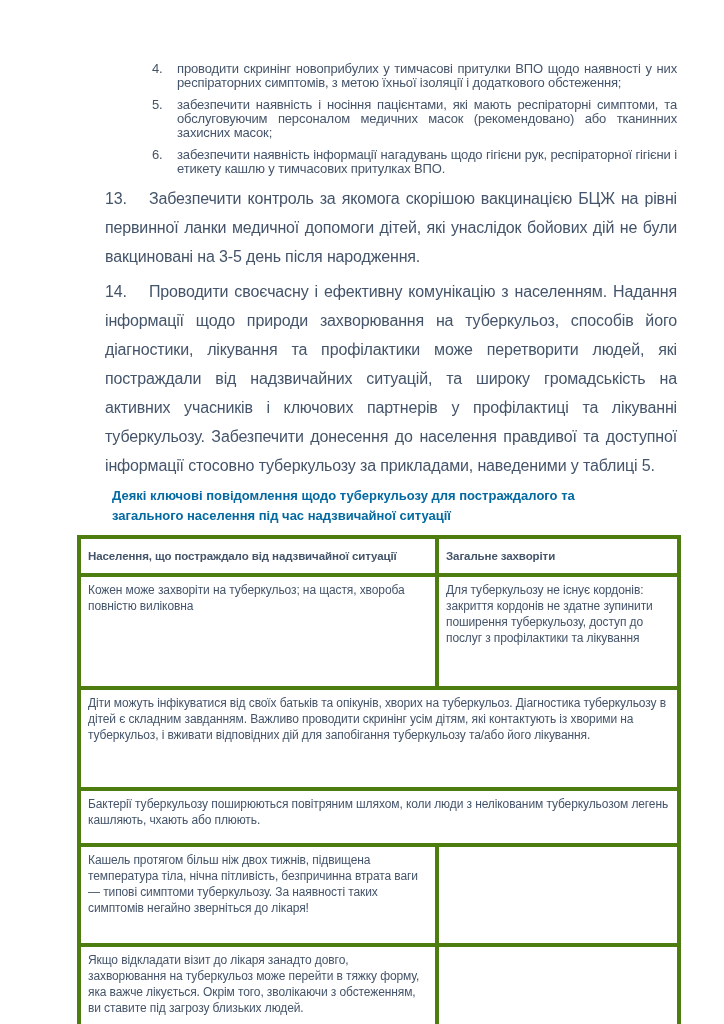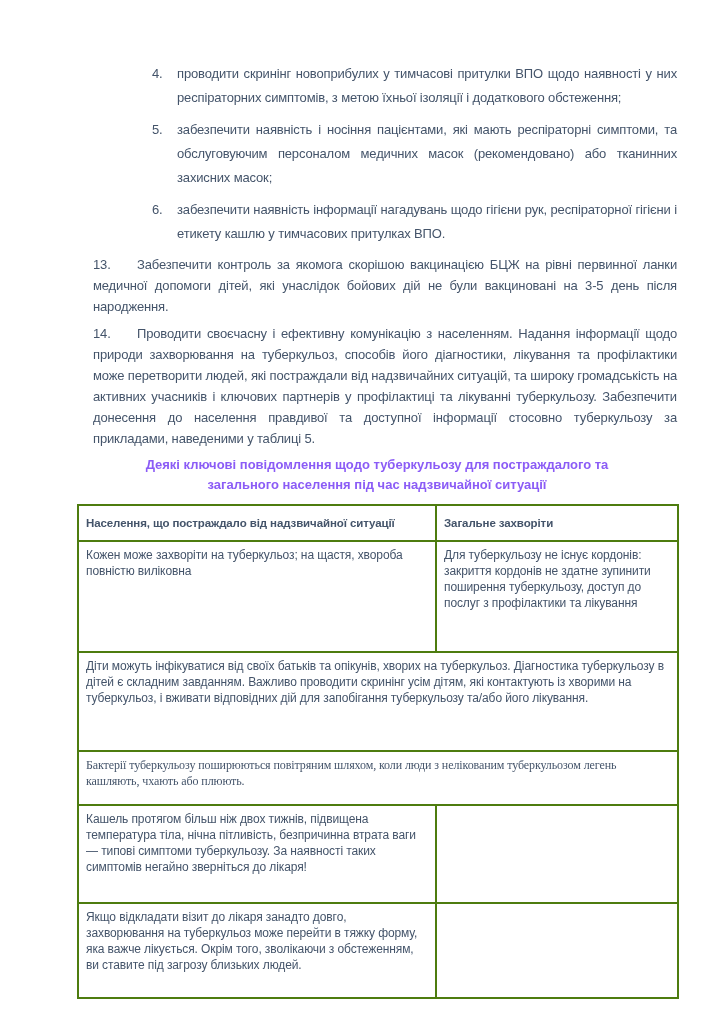--- a/index.html
+++ b/index.html
@@ -12,85 +12,84 @@
     color:#44546A;
     box-sizing:border-box;
     padding:62px 47px 0 77px;
   }
   .content{width:600px;}
   
   .list-item{
     position:relative;
     padding-left:100px;
     margin-bottom:8px;
-    font-size:13px;line-height:24px;
+    font-size:13px;line-height:14px;
     letter-spacing:-0.15px;
     text-align:justify;
   }
   .list-number{
     display:inline-block;
     width:25px;margin-left:-25px;
     text-align:left;
   }
   
   .num-para{
-    margin-left:16px;
+    margin-left:28px;
     margin-bottom:6px;
-    font-size:13px;line-height:21px;
+    font-size:16px;line-height:29px;
     letter-spacing:-0.15px;
     text-align:justify;
   }
   .para-number{
     display:inline-block;
     width:44px;
   }
   .table-label{
     margin-top:6px;
     font-size:13px;line-height:18px;
     text-align:right;
   }
   .table-title{
     margin:5px auto 0 auto;
     max-width:530px;
     font-size:13px;line-height:20px;
     font-weight:bold;
-    text-align:center;
-    color:#8b5cf6;
+    color:#0369a1;
   }
   table.messages{
     margin-top:9px;
     width:600px;
     border-collapse:collapse;
     table-layout:fixed;
   }
   table.messages col.c1{width:358px;}
   table.messages col.c2{width:242px;}
   table.messages th,
   table.messages td{
-    border:2px solid #4d7c0f;
+    border:4px solid #4d7c0f;
     vertical-align:top;
     font-size:12px;line-height:16px;
     letter-spacing:-0.1px;
     padding:5px 8px 4px 7px;
     color:#44546A;
     overflow:hidden;
   }
   table.messages th{
     font-size:11.5px;
     font-weight:bold;
     text-align:left;
     vertical-align:middle;
     white-space:nowrap;
     height:30px;
     padding-top:2px;padding-bottom:2px;
   }
   tr.r1 td{height:50px;}
   tr.r2 td{height:100px;margin-left:36px;}
   tr.r3 td{height:88px;}
-  tr.r4 td{height:43px;font-family:Liberation Serif, serif;}
+  tr.r4 td{height:43px;}
   tr.r5 td{height:87px;}
   tr.r6 td{height:84px;}
 </style>
 </head>
 <body>
 
 <div class="page">
   <div class="content">
 
     <div class="list-item"><span class="list-number">4.</span><span>проводити скринінг новоприбулих у тимчасові притулки ВПО щодо наявності у них респіраторних симптомів, з метою їхньої ізоляції і додаткового обстеження;</span></div>

